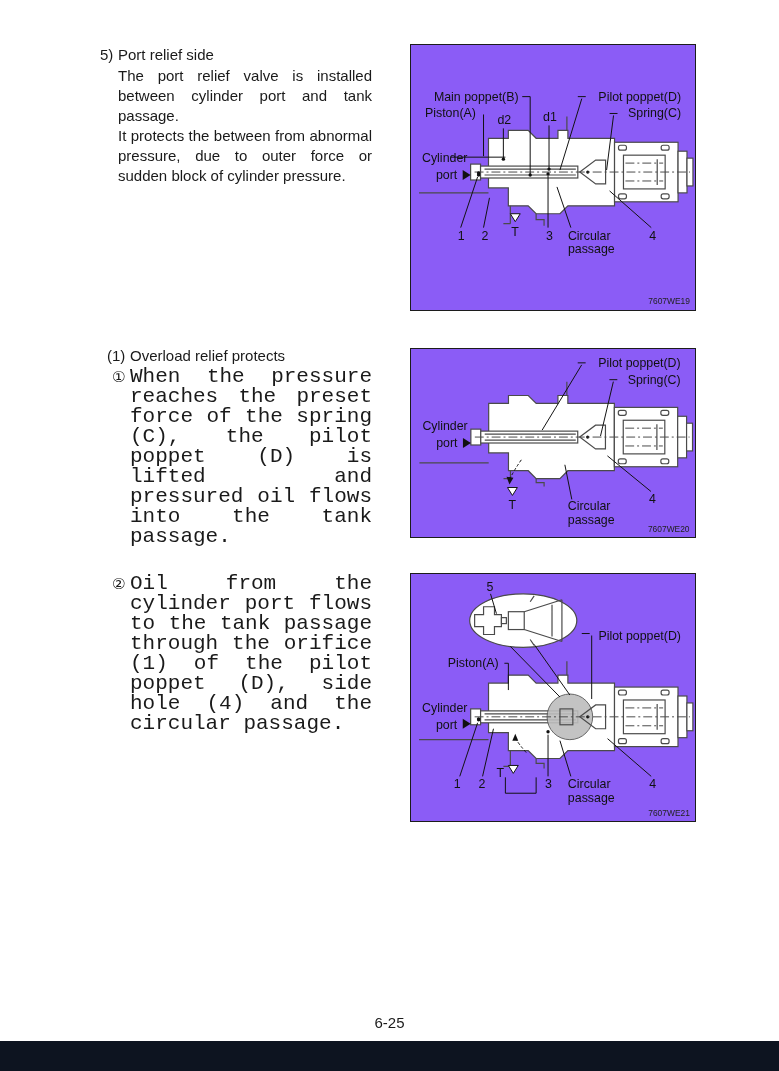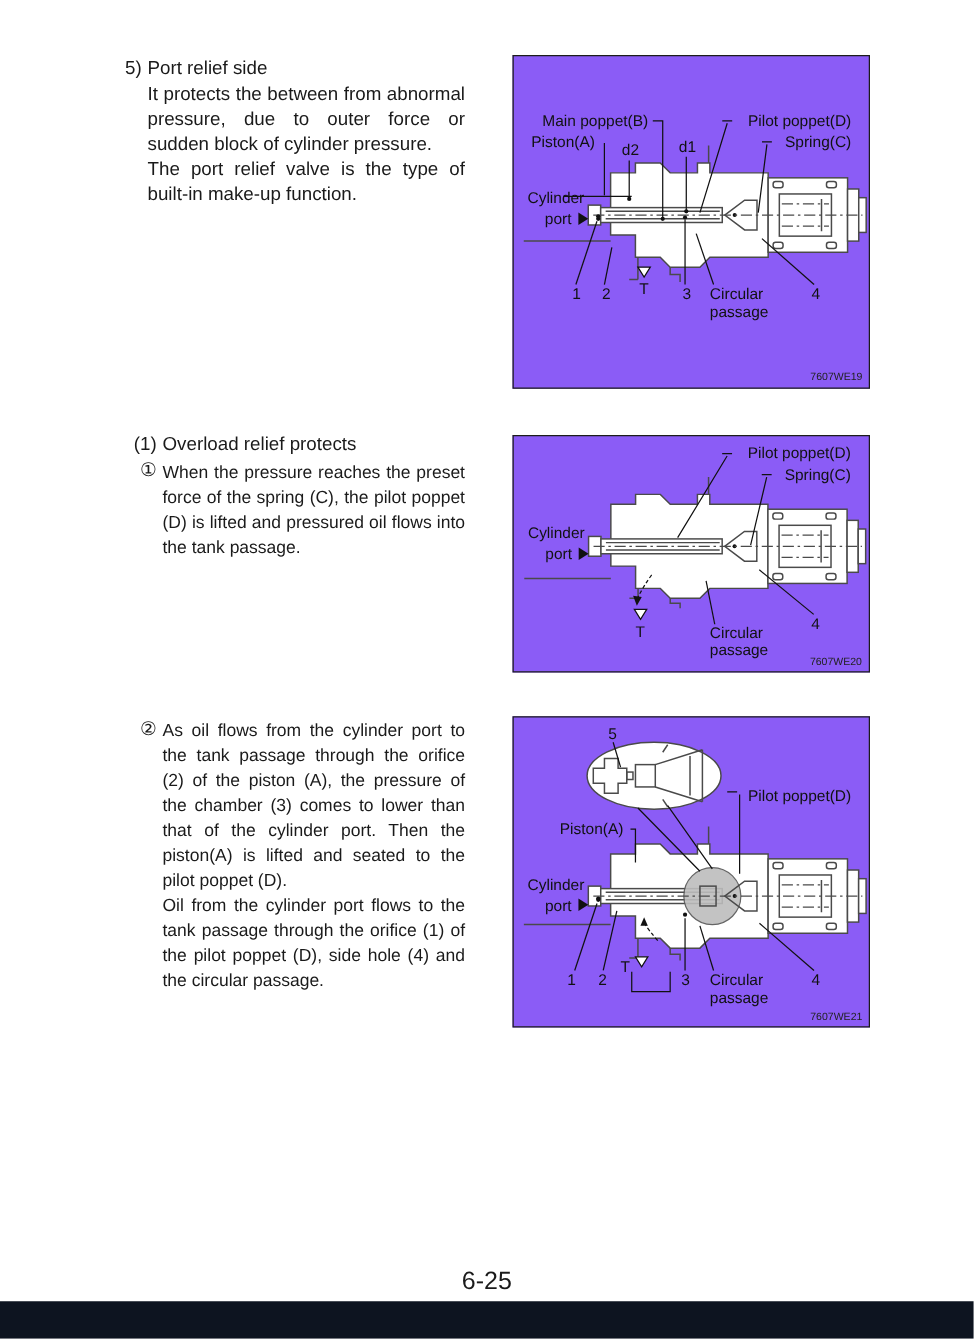--- a/index.html
+++ b/index.html
@@ -9,50 +9,50 @@
     overflow:hidden;
   }
   .abs{position:absolute;}
   
   .h-row{display:flex;font-size:15px;line-height:20px;}
   .h-marker{flex:0 0 18px;}
   .h-marker.wide{flex:0 0 23px;}
   .body-block{font-size:15px;line-height:20px;text-align:justify;}
   .item-row{display:flex;}
   .item-marker{flex:0 0 18px;font-size:15px;line-height:20px;}
-  .item-text{width:242px;font-size:14px;line-height:20px;text-align:justify;}
+  .item-text{width:242px;font-size:21px;line-height:20px;text-align:justify;font-family:Liberation Mono, monospace;}
   .para+.para{margin-top:0;}
   
   .figure{border:1.5px solid #1c1c1c;background:#8b5cf6;box-sizing:border-box;}
   .figure svg{display:block;width:100%;height:100%;}
   .ln{stroke:#4a4a4a;stroke-width:1.2;fill:none;}
   .fillw{fill:#ffffff;stroke:#4a4a4a;stroke-width:1.2;}
   .cdash{stroke:#4a4a4a;stroke-width:1;stroke-dasharray:9 3 2 3;fill:none;}
   .leader{stroke:#111;stroke-width:1;fill:none;}
   .fdash{stroke:#111;stroke-width:1;fill:none;stroke-dasharray:3 2;}
   .dot{fill:#111;}
   .blk{fill:#111;}
   .tank{fill:#fff;stroke:#111;stroke-width:1;}
   .gray{fill:#bdbdbd;stroke:#555;stroke-width:1;opacity:.9;}
   text{font-family:"Liberation Sans","DejaVu Sans",sans-serif;font-size:12.5px;fill:#111;}
   text.code{font-size:8.5px;fill:#222;}
   
-  .page-num{left:0;width:100%;text-align:center;font-size:20px;}
+  .page-num{left:0;width:100%;text-align:center;font-size:15px;}
   .footer-bar{left:0;width:100%;height:30px;top:1041px;}
 </style>
 </head>
 <body>
 
 <div class="abs h-row" style="left:100px;top:45px;width:280px;">
   <span class="h-marker">5)</span>
   <span>Port relief side</span>
 </div>
 <div class="abs" style="left:118px;top:66px;width:254px;">
+  <div class="body-block para">The port relief valve is installed between cylinder port and tank passage.</div>
   <div class="body-block para">It protects the between from abnormal pressure, due to outer force or sudden block of cylinder pressure.</div>
-  <div class="body-block para">The port relief valve is the type of built-in make-up function.</div>
 </div>
 
 <div class="abs figure" style="left:410px;top:44px;width:286px;height:267px;">
 <svg viewBox="0 0 286 267">
 
   <g transform="translate(0,128)">
     <path class="fillw" d="M78,-16 L78,-34 L98,-34 L98,-42 L118,-42 L126,-34 L148,-34 L148,-42 L158,-42 L158,-34 L205,-34 L205,34 L158,34 L150,42 L126,42 L118,34 L98,34 L98,16 L78,16 Z"></path>
     <path class="ln" d="M100,34 L100,52 M93,52 L100,52 M126,42 L126,48 L134,48 L134,54"></path>
     <rect class="fillw" x="205" y="-30" width="64" height="60"></rect>
     <rect class="fillw" x="214" y="-17" width="42" height="34"></rect>
@@ -166,21 +166,20 @@
   <text x="158" y="163">Circular</text>
   <text x="158" y="177">passage</text>
   <text x="240" y="156">4</text>
   <text x="281" y="185" text-anchor="end" class="code">7607WE20</text>
 </svg>
 </div>
 
 <div class="abs item-row" style="left:112px;top:574px;">
   <span class="item-marker">②</span>
   <div class="item-text">
-    <div class="para">As oil flows from the cylinder port to the tank passage through the orifice (2) of the piston (A), the pressure of the chamber (3) comes to lower than that of the cylinder port.  Then the piston(A) is lifted and seated to the pilot poppet (D).</div>
     <div class="para">Oil from the cylinder port flows to the tank passage through the orifice (1) of the pilot poppet (D), side hole (4) and the circular passage.</div>
   </div>
 </div>
 
 <div class="abs figure" style="left:410px;top:573px;width:286px;height:249px;">
 <svg viewBox="0 0 286 249">
   <g transform="translate(0,144)">
     <path class="fillw" d="M78,-16 L78,-34 L98,-34 L98,-42 L118,-42 L126,-34 L148,-34 L148,-42 L158,-42 L158,-34 L205,-34 L205,34 L158,34 L150,42 L126,42 L118,34 L98,34 L98,16 L78,16 Z"></path>
     <path class="ln" d="M100,34 L100,50 M93,50 L100,50 M126,42 L126,47 L134,47 L134,52"></path>
     <rect class="fillw" x="205" y="-30" width="64" height="60"></rect>

